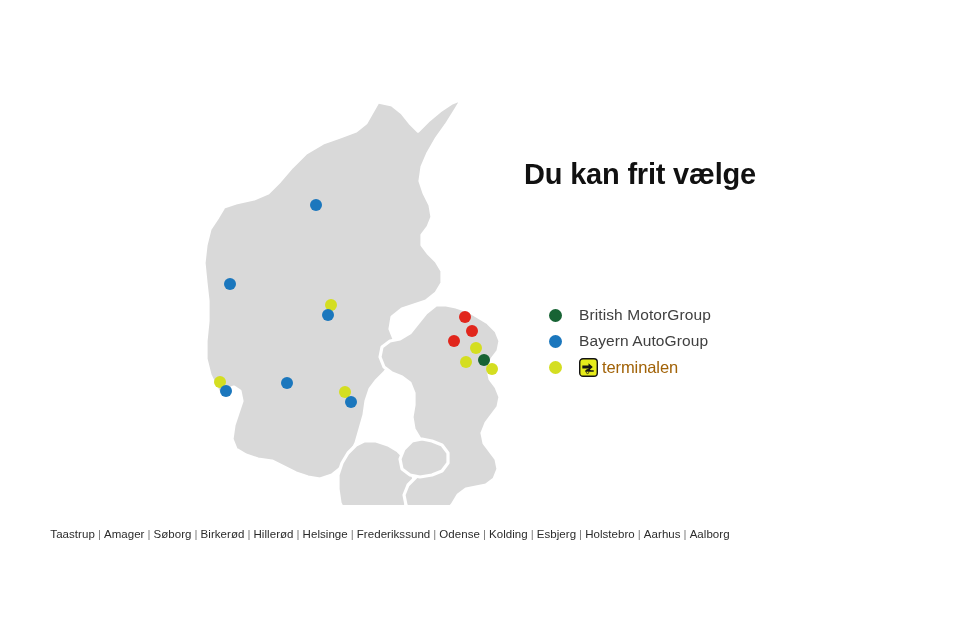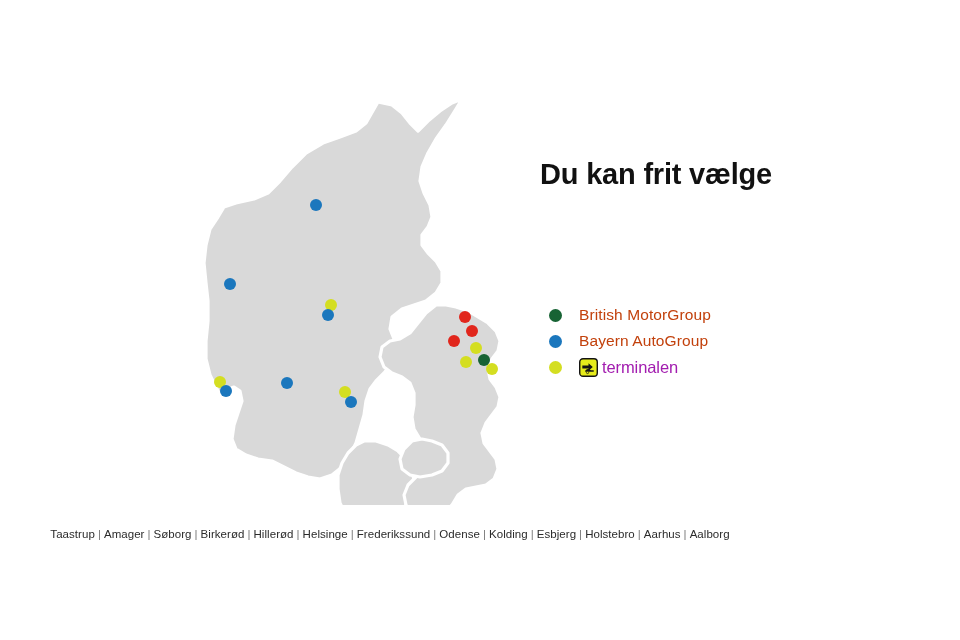--- a/index.html
+++ b/index.html
@@ -30,21 +30,21 @@
     width: 330px;
     height: 410px;
   }
   #map-svg { display: block; width: 330px; height: 410px; }
 
   .map-dot { cursor: pointer; }
 
   
   #headline {
     position: absolute;
-    left: 486px;
+    left: 470px;
     top: 155px;
     width: 340px;
     text-align: center;
     font-size: 29px;
     line-height: 1.32;
     font-weight: 700;
     letter-spacing: -0.2px;
     color: #111111;
   }
   #headline .hl-line { display: block; white-space: nowrap; }
@@ -64,34 +64,34 @@
   }
   .legend-swatch {
     width: 13px;
     height: 13px;
     border-radius: 50%;
     flex: 0 0 13px;
     margin-right: 17px;
   }
   .legend-label {
     font-size: 15.5px;
-    color: #c2410c;
+    color: #404040;
     letter-spacing: 0.1px;
     white-space: nowrap;
   }
   .legend-logo {
     display: inline-flex;
     align-items: center;
     white-space: nowrap;
   }
   .logo-mark { display: inline-block; vertical-align: middle; }
   .logo-word {
     font-size: 16.5px;
     letter-spacing: -0.1px;
-    color: #a21caf;
+    color: #a16207;
     margin-left: 4px;
   }
   .logo-word.era {
     font-weight: 700;
     font-size: 15px;
     letter-spacing: 1.1px;
     margin-left: 5px;
   }
 
   

